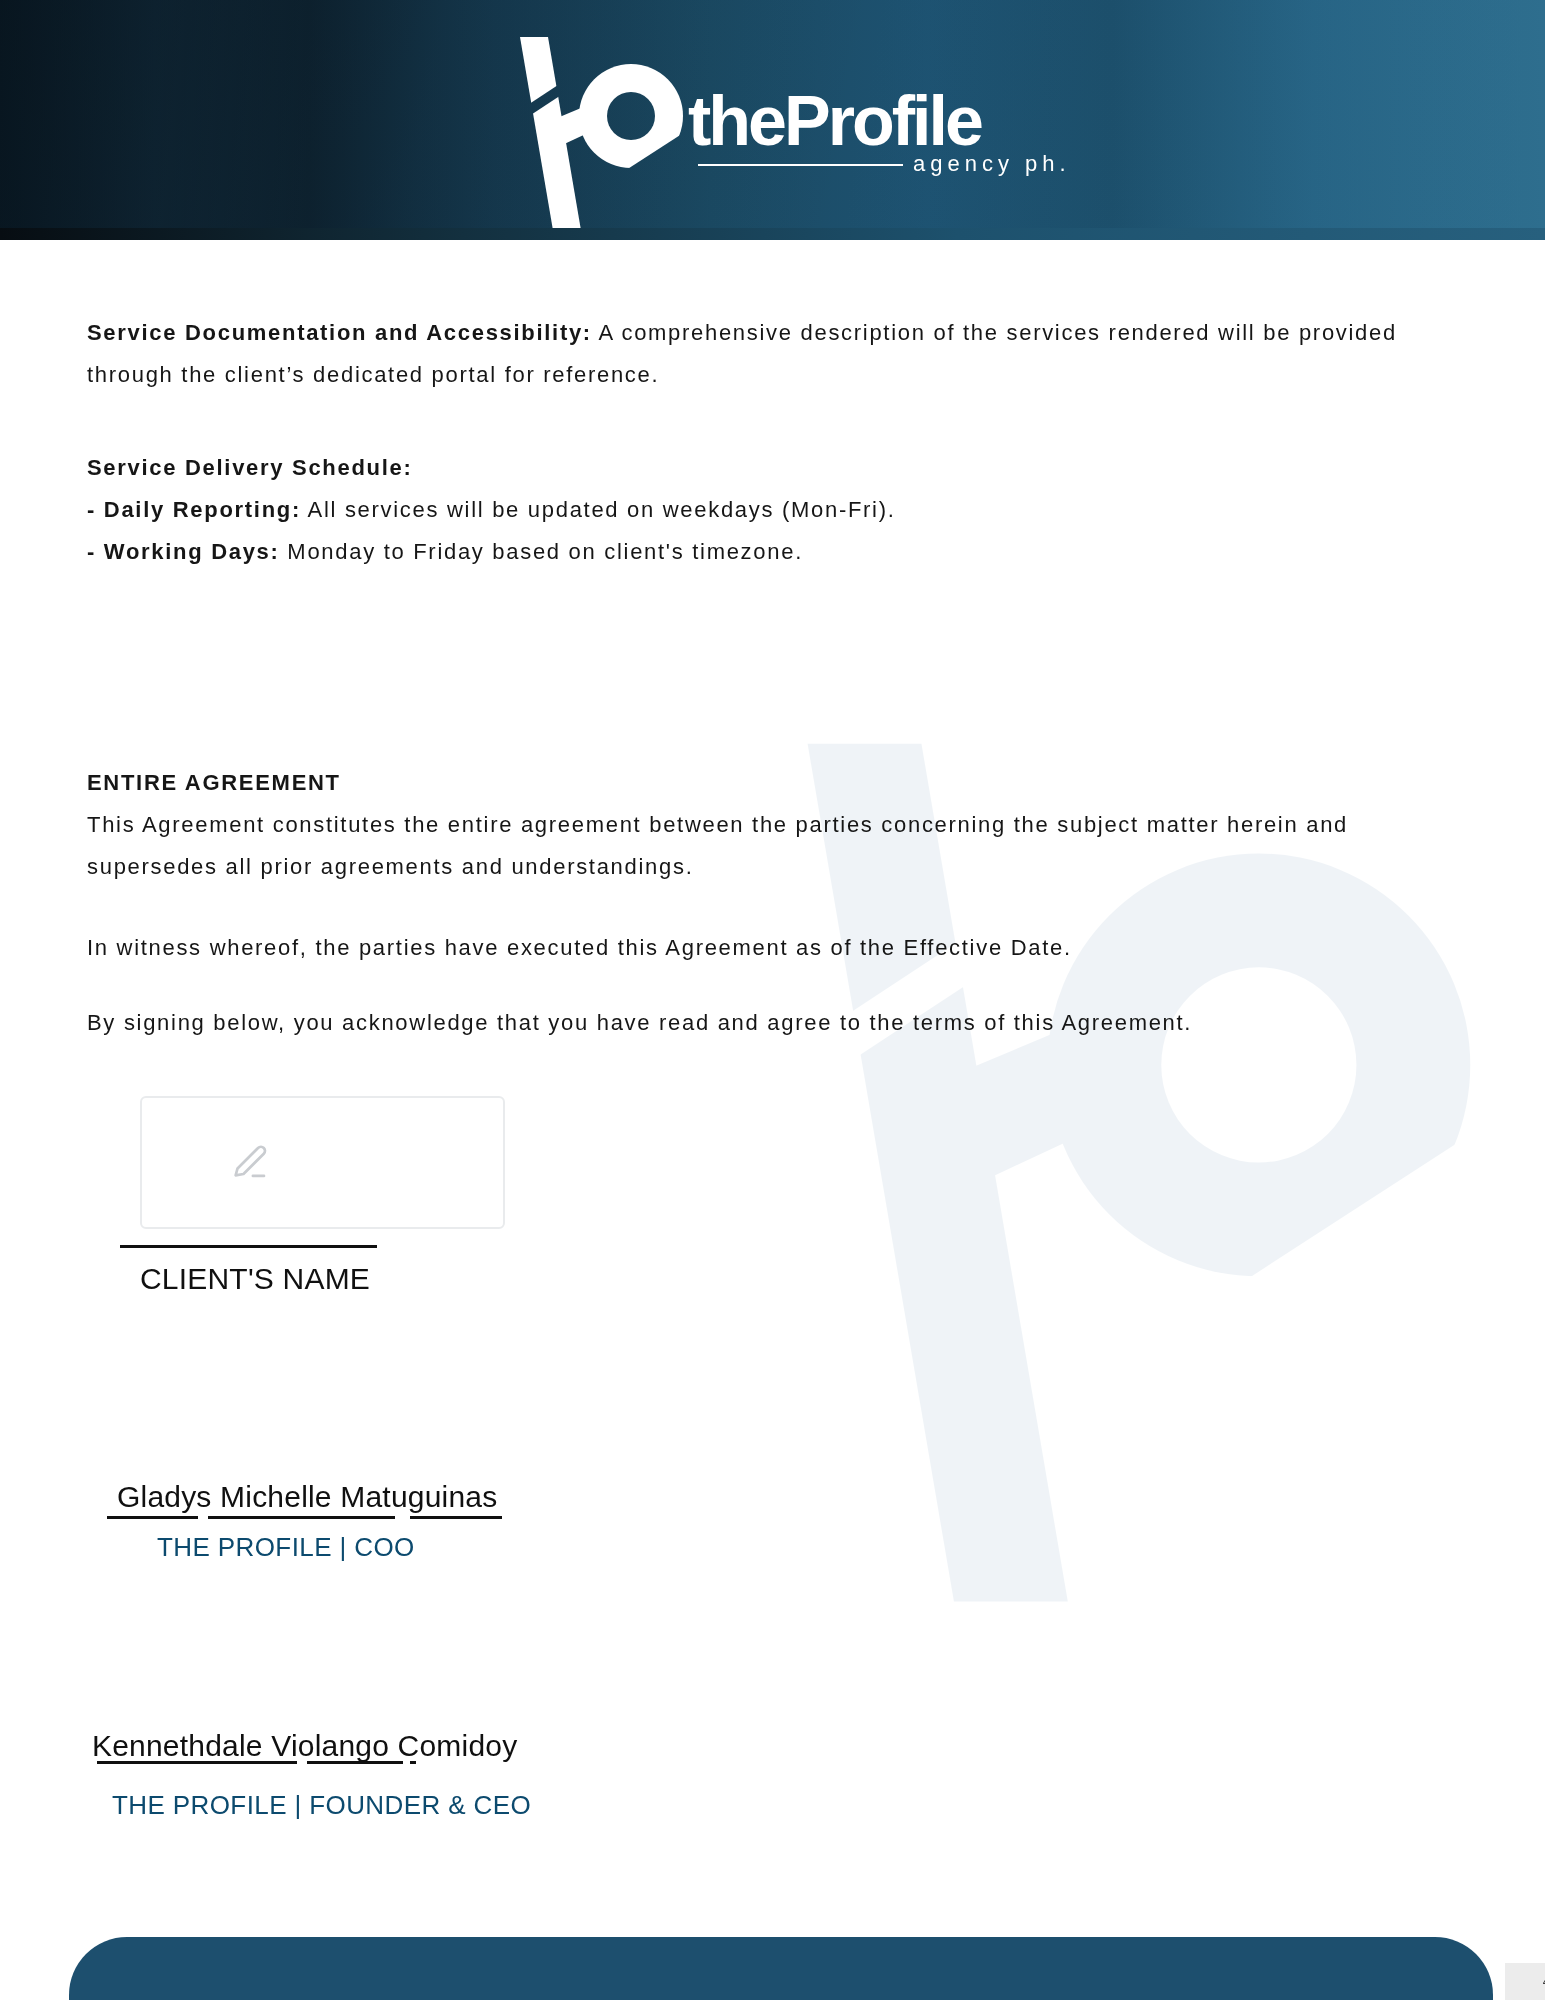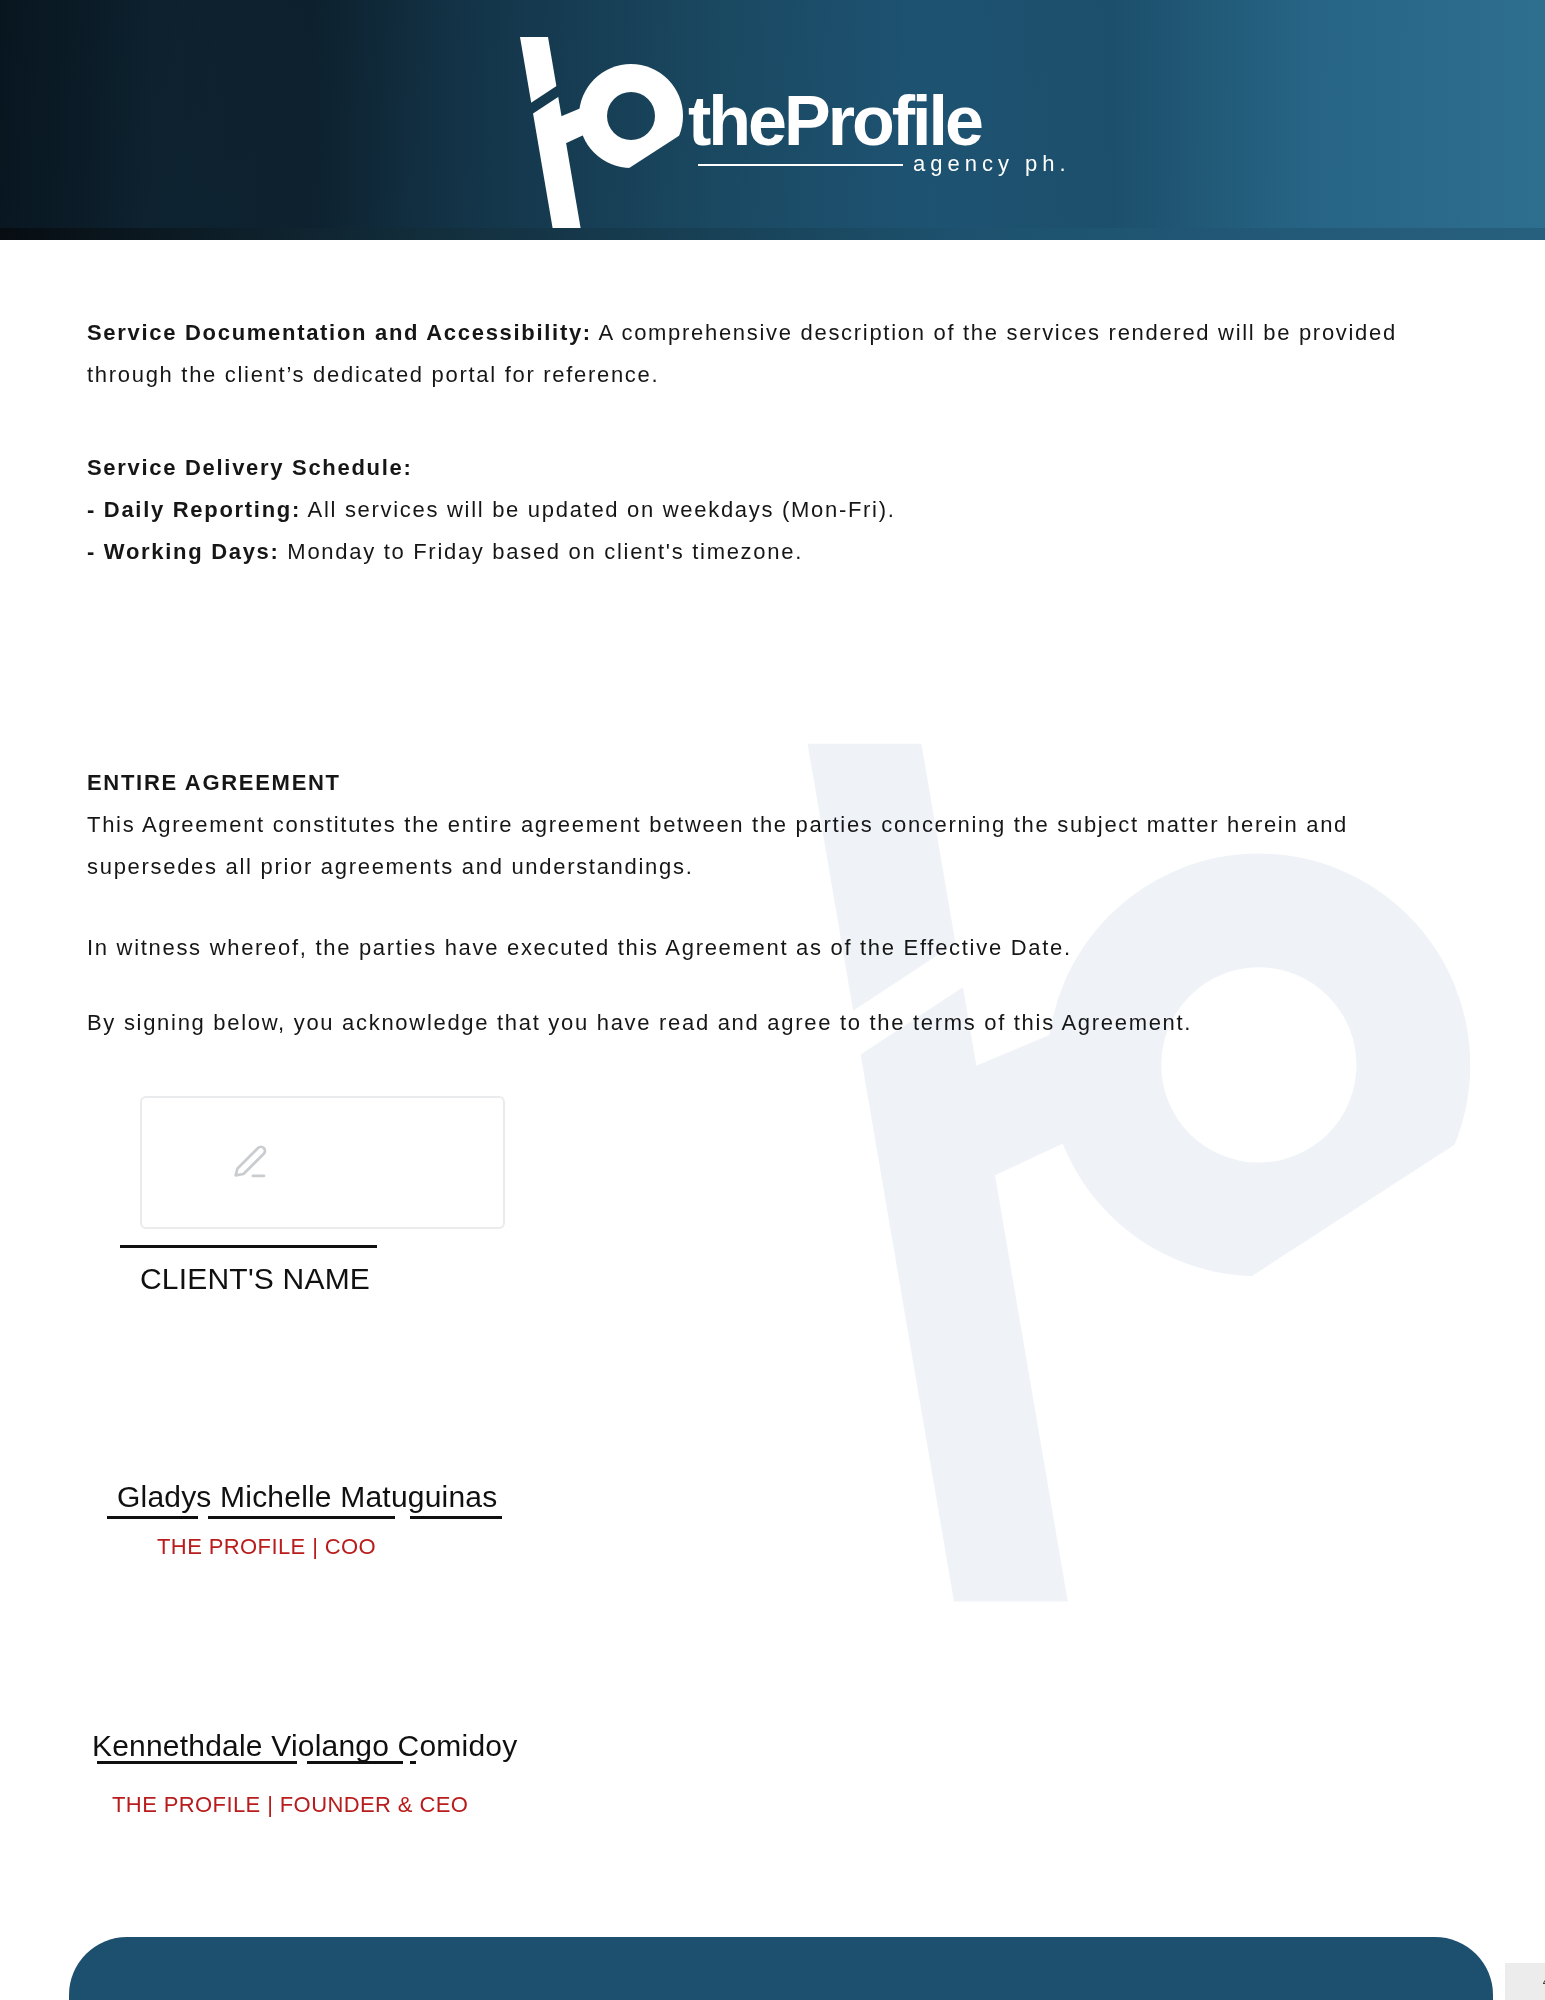--- a/index.html
+++ b/index.html
@@ -51,21 +51,21 @@
     left:140px;top:1096px;width:361px;height:129px;
     border:2px solid #e9ebed;border-radius:6px;background:#ffffff;z-index:2;
   }
   .pencil{position:absolute;left:85px;top:40px;color:#c9ccd0;}
   .sig-line{position:absolute;border-top:3px solid #101010;z-index:2;}
   .name-text{
     font-size:30px;letter-spacing:0.2px;color:#101010;
     white-space:nowrap;z-index:3;line-height:34px;
   }
   .role-text{
-    font-size:22px;letter-spacing:0.4px;color:#b91c1c;
+    font-size:26px;letter-spacing:0.4px;color:#0c4a6e;
     white-space:nowrap;z-index:3;line-height:30px;
   }
 
   
   .footer{
     left:69px;top:1937px;width:1424px;height:90px;
     background:#1d4f6e;border-radius:58px 58px 0 0;z-index:1;
   }
   .page-badge{
     left:1505px;top:1963px;width:40px;height:37px;background:#ececec;

